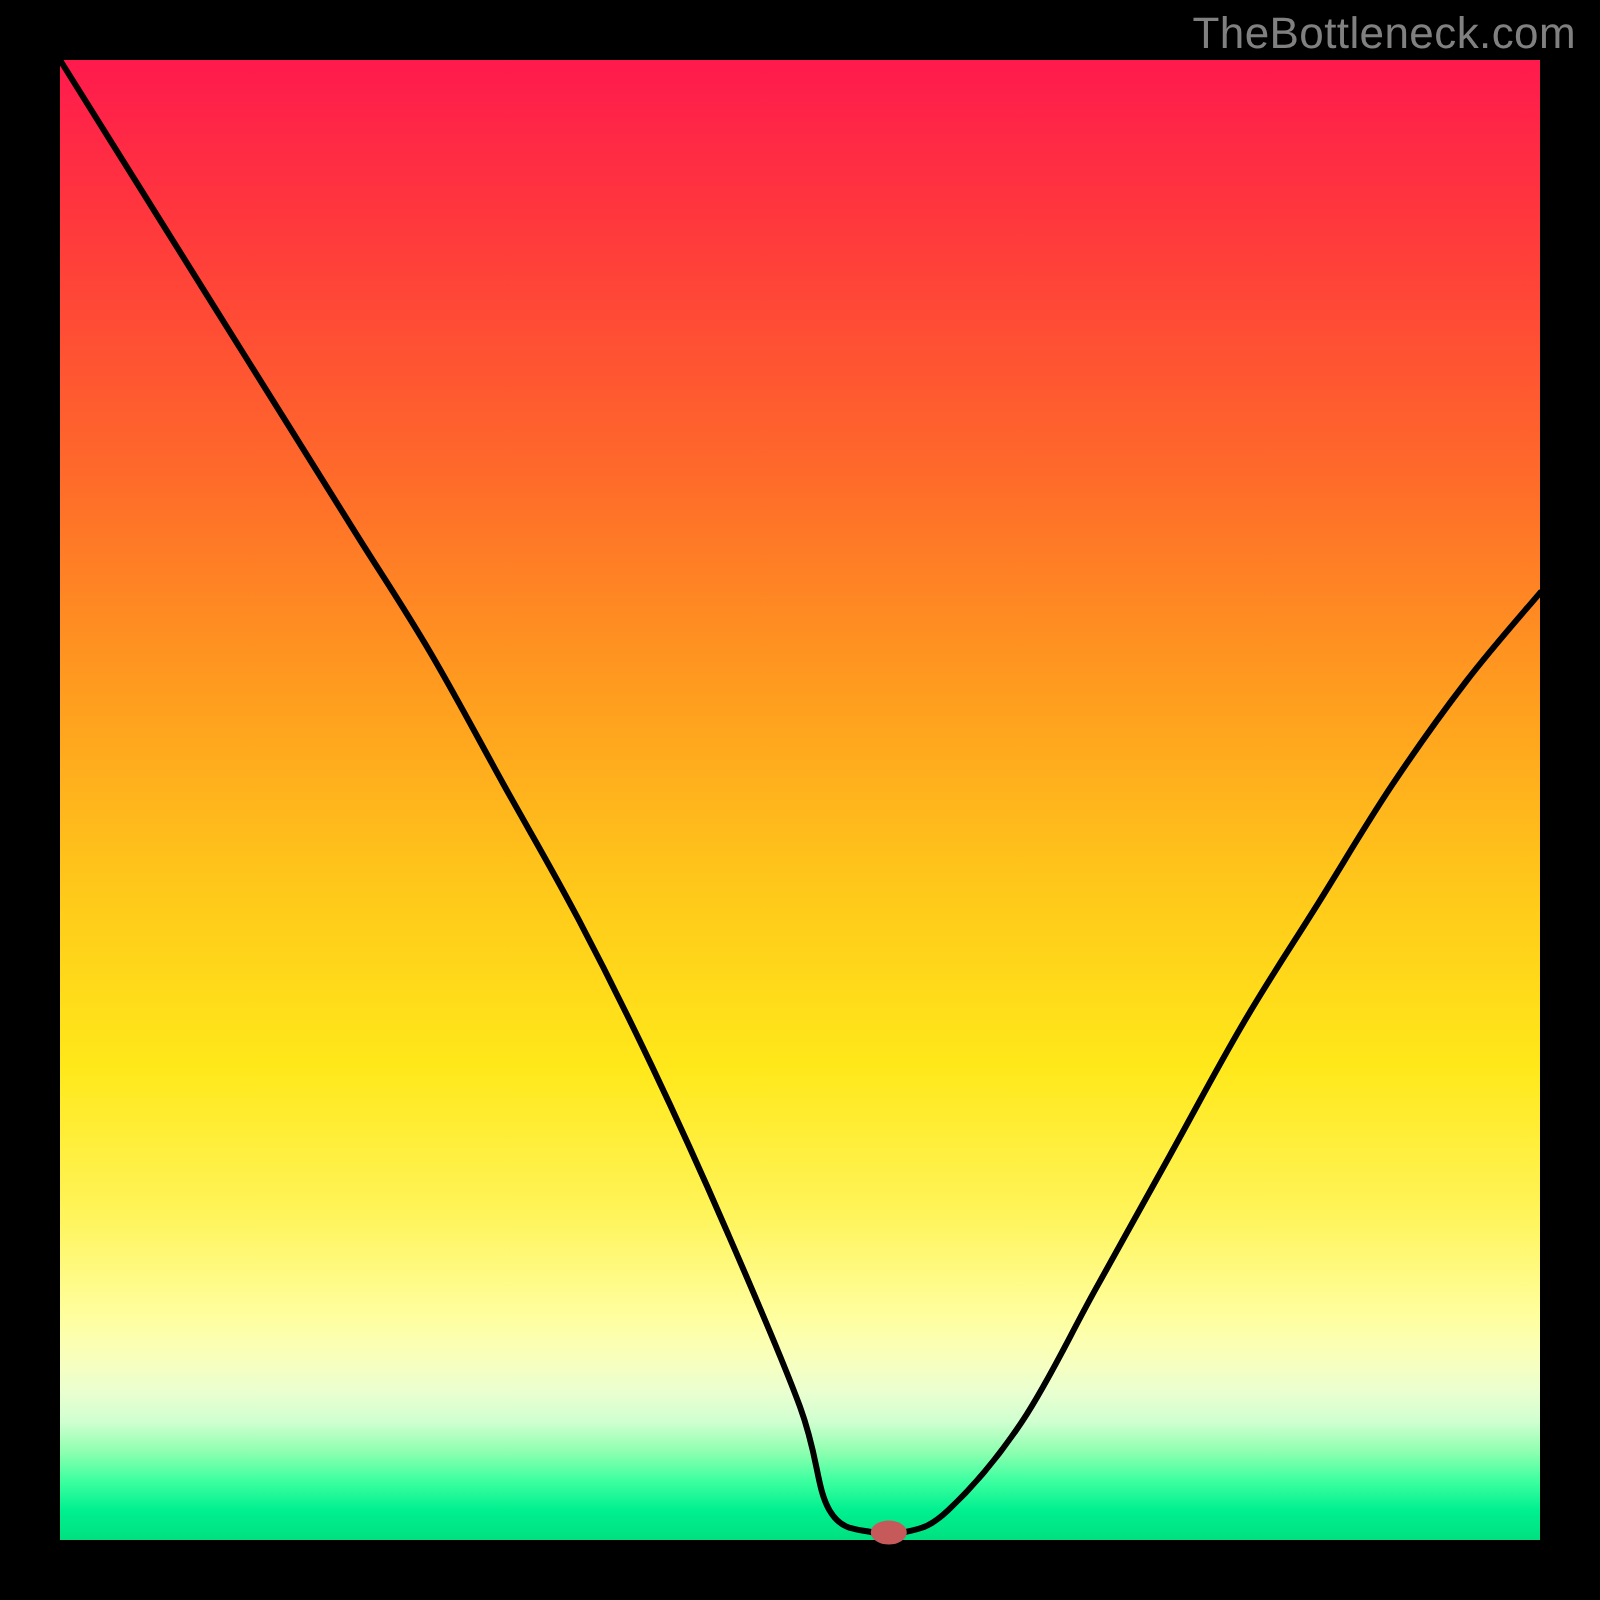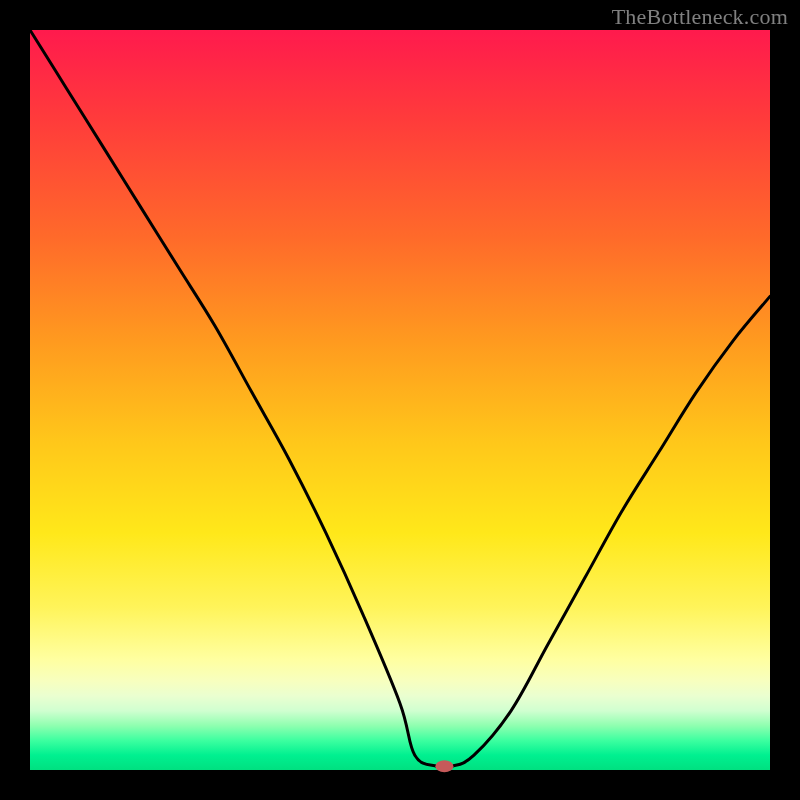--- a/index.html
+++ b/index.html
@@ -9,21 +9,20 @@
     height: 800px;
     overflow: hidden;
     background: #000;
     font-family: Arial, Helvetica, sans-serif;
   }
   .frame {
     position: relative;
     width: 800px;
     height: 676px;
     background: #000;
-    font-family: Liberation Serif, serif;
   }
   .watermark {
     position: absolute;
     top: 4px;
     right: 12px;
     color: #808080;
     font-size: 22px;
     font-weight: 400;
     letter-spacing: 0.2px;
     user-select: none;

